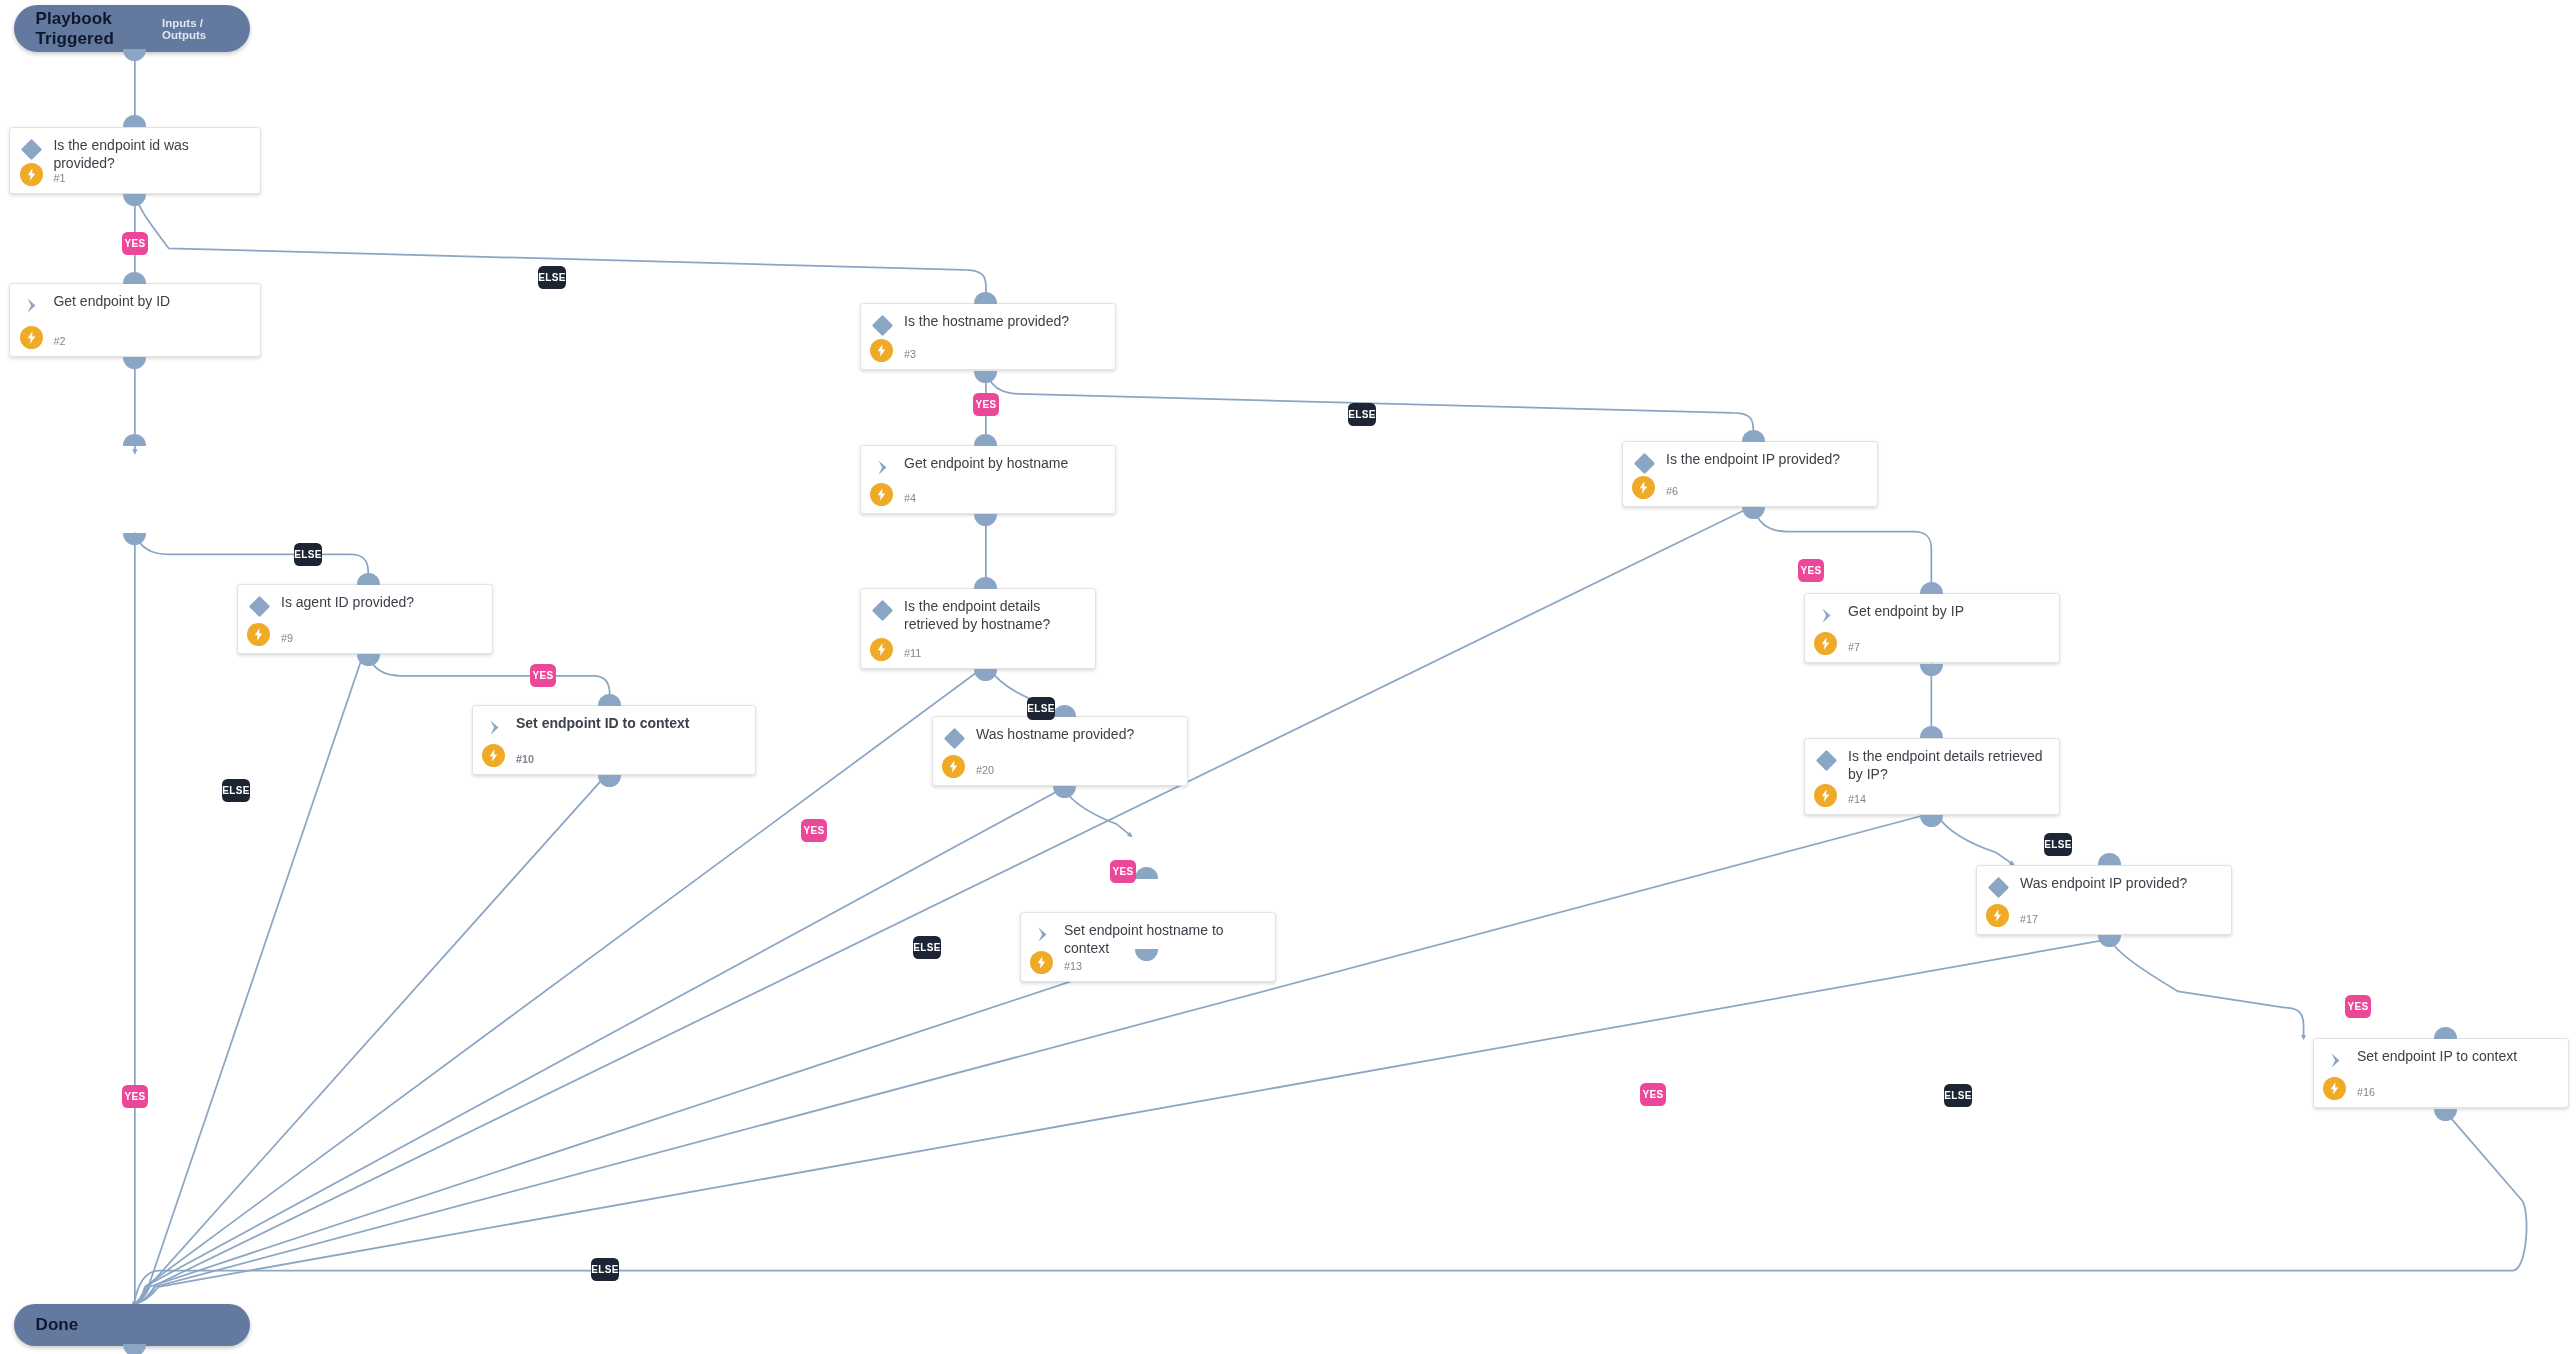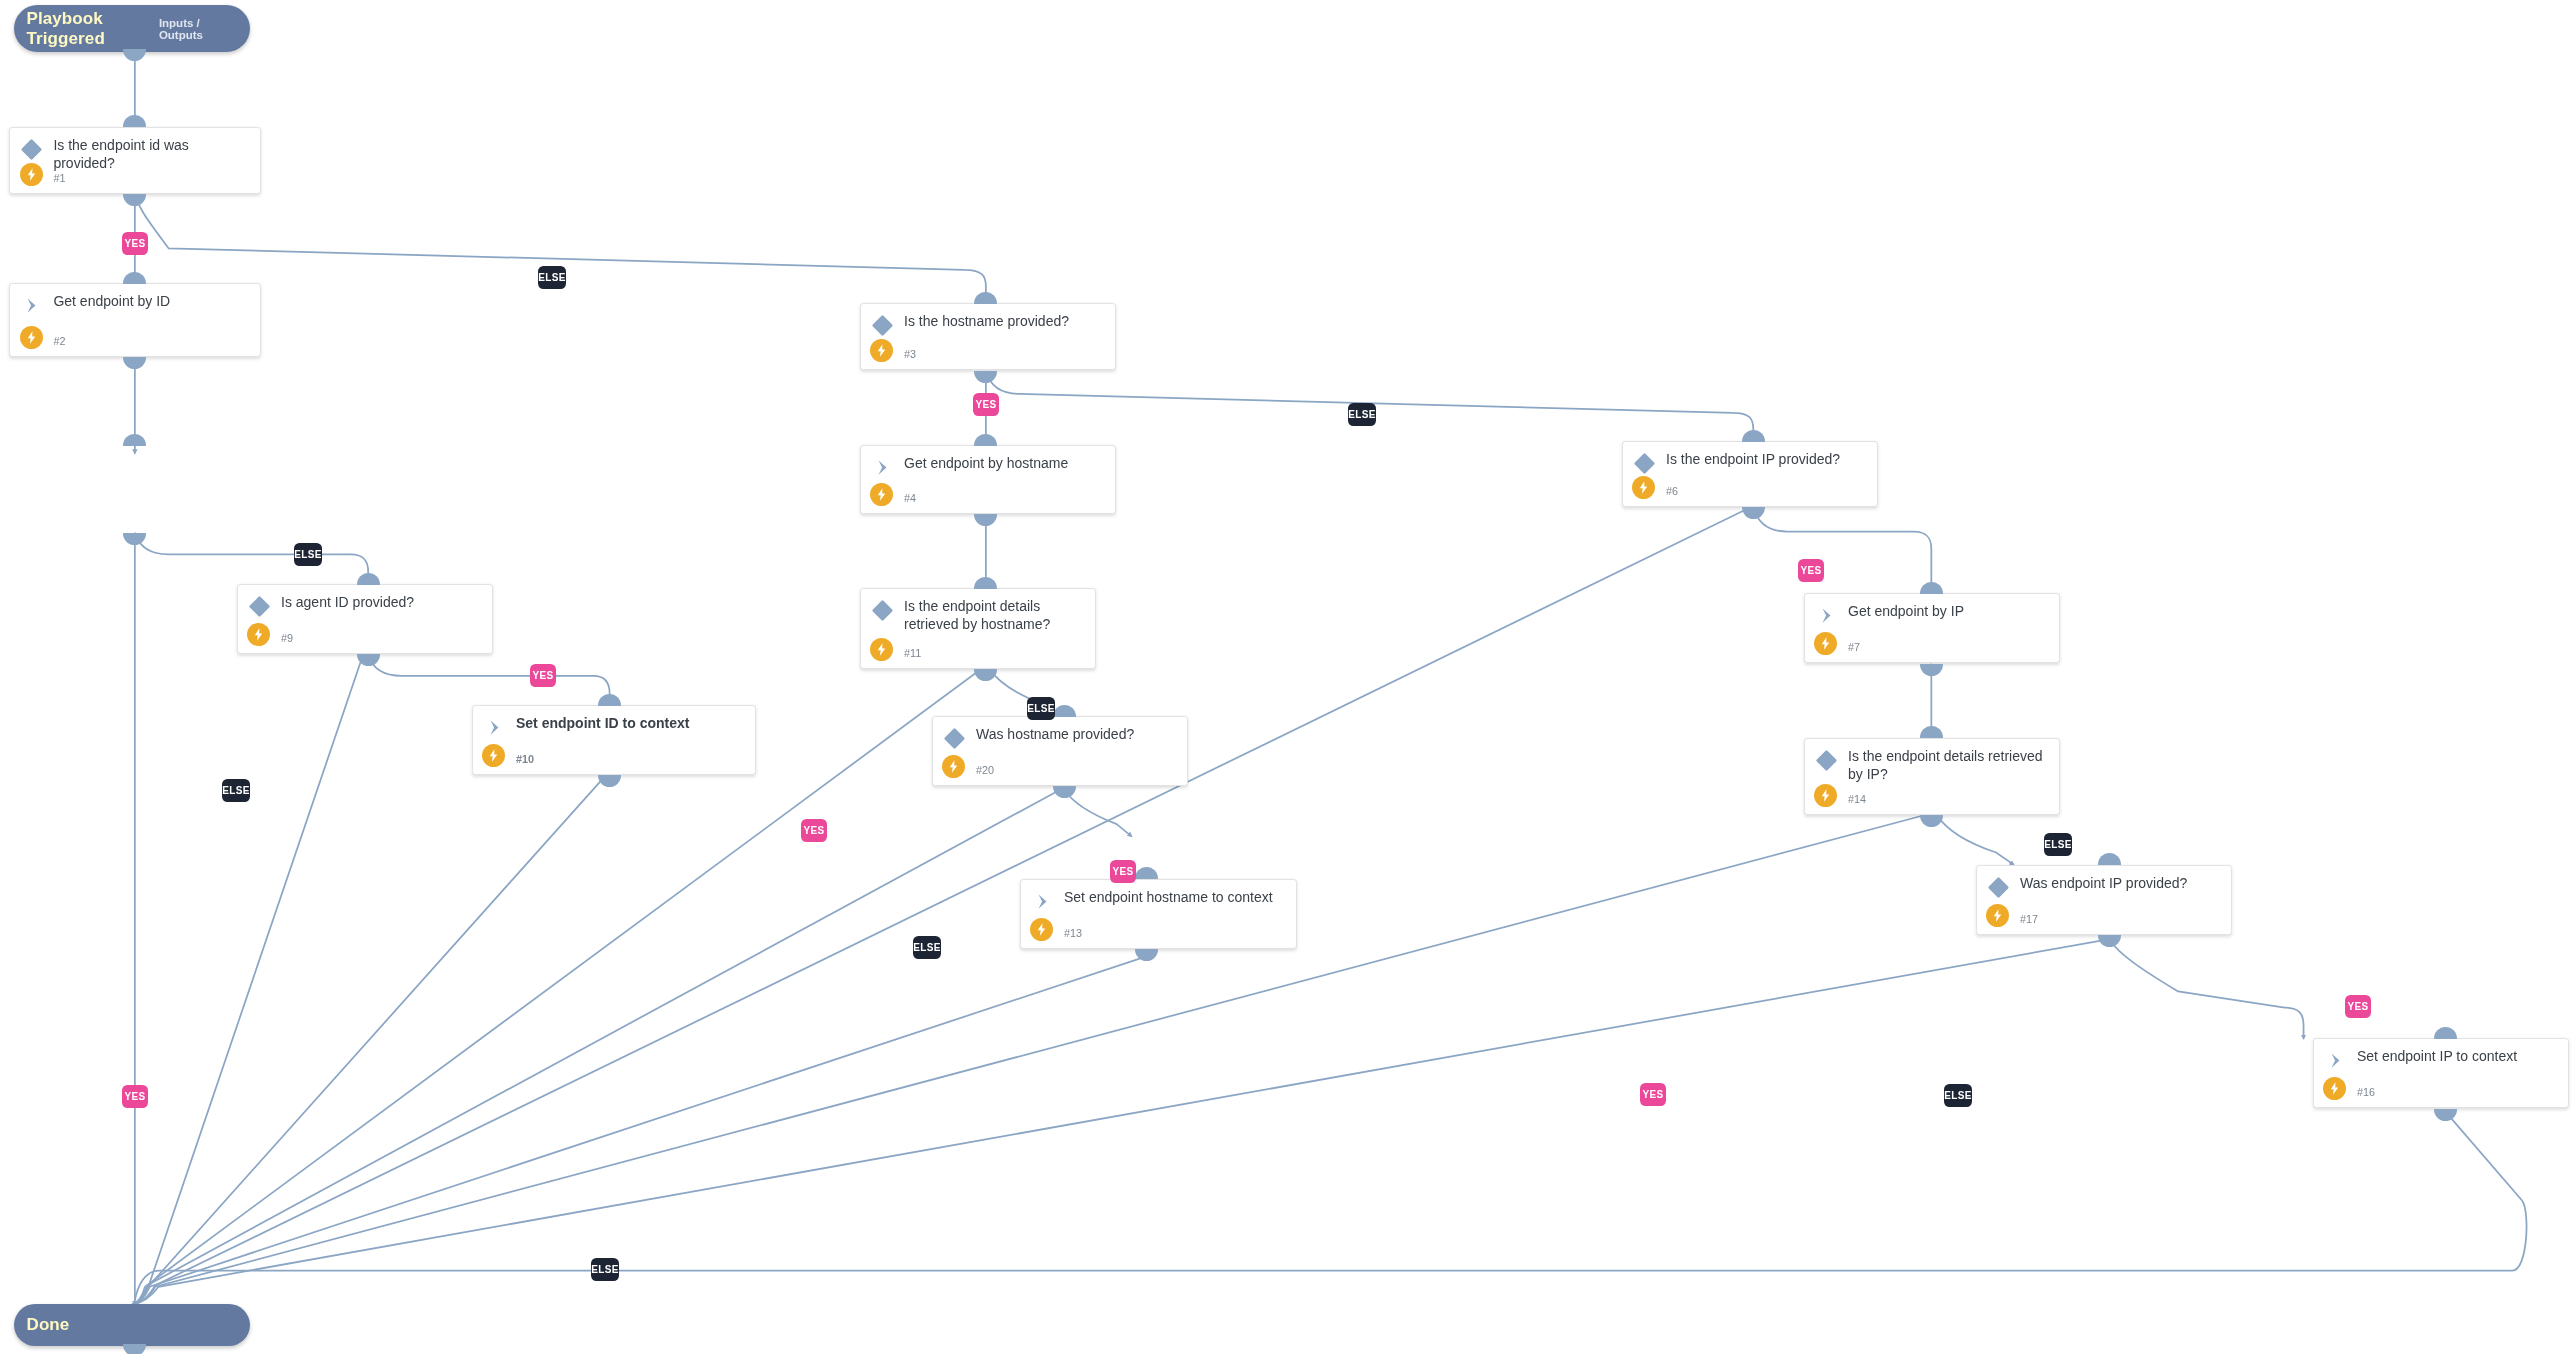--- a/index.html
+++ b/index.html
@@ -33,24 +33,24 @@
     background: #647architecture;
     border-radius: 31px;
     display: flex;
     align-items: center;
     box-shadow: 0 2px 4.7px rgba(0,0,0,0.22);
   }
   .pill {
     background: #64799f;
   }
   .pill .pill-title {
-    color: #fef9c3;
+    color: #0f172a;
     font-size: 17px;
     font-weight: 700;
-    margin-left: 13px;
+    margin-left: 22px;
     letter-spacing: 0.1px;
   }
   .pill .pill-sub {
     color: #dfe6f0;
     font-size: 11.5px;
     font-weight: 700;
     margin-left: auto;
     margin-right: 17.5px;
   }
 
@@ -333,21 +333,21 @@
       <svg viewBox="0 0 24 24" width="15" height="15">
           <path d="M13.5 2 L6 13.2 h4.6 L9.6 22 L18 10.2 h-4.9 z" fill="#fff"></path>
         </svg>
     </span>
     <div class="card-title">Was hostname provided?</div>
     <div class="card-num">#20</div>
   </div>
   <div class="port in" style="left:1053px; top:705px;"></div>
   <div class="port out" style="left:1053px; top:786px;"></div>
 
-  <div class="card" style="left:1020px; top:879px; width:277px; height:70px;">
+  <div class="card" style="left:1020px; top:912px; width:256px; height:70px;">
     <span class="ic-chevron">
       <svg viewBox="0 0 24 24" width="19" height="19">
           <path d="M7 3 L17 12 L7 21 L11.5 12 z" fill="#8ba6c4"></path>
         </svg>
     </span>
     <span class="ic-bolt">
       <svg viewBox="0 0 24 24" width="15" height="15">
           <path d="M13.5 2 L6 13.2 h4.6 L9.6 22 L18 10.2 h-4.9 z" fill="#fff"></path>
         </svg>
     </span>

